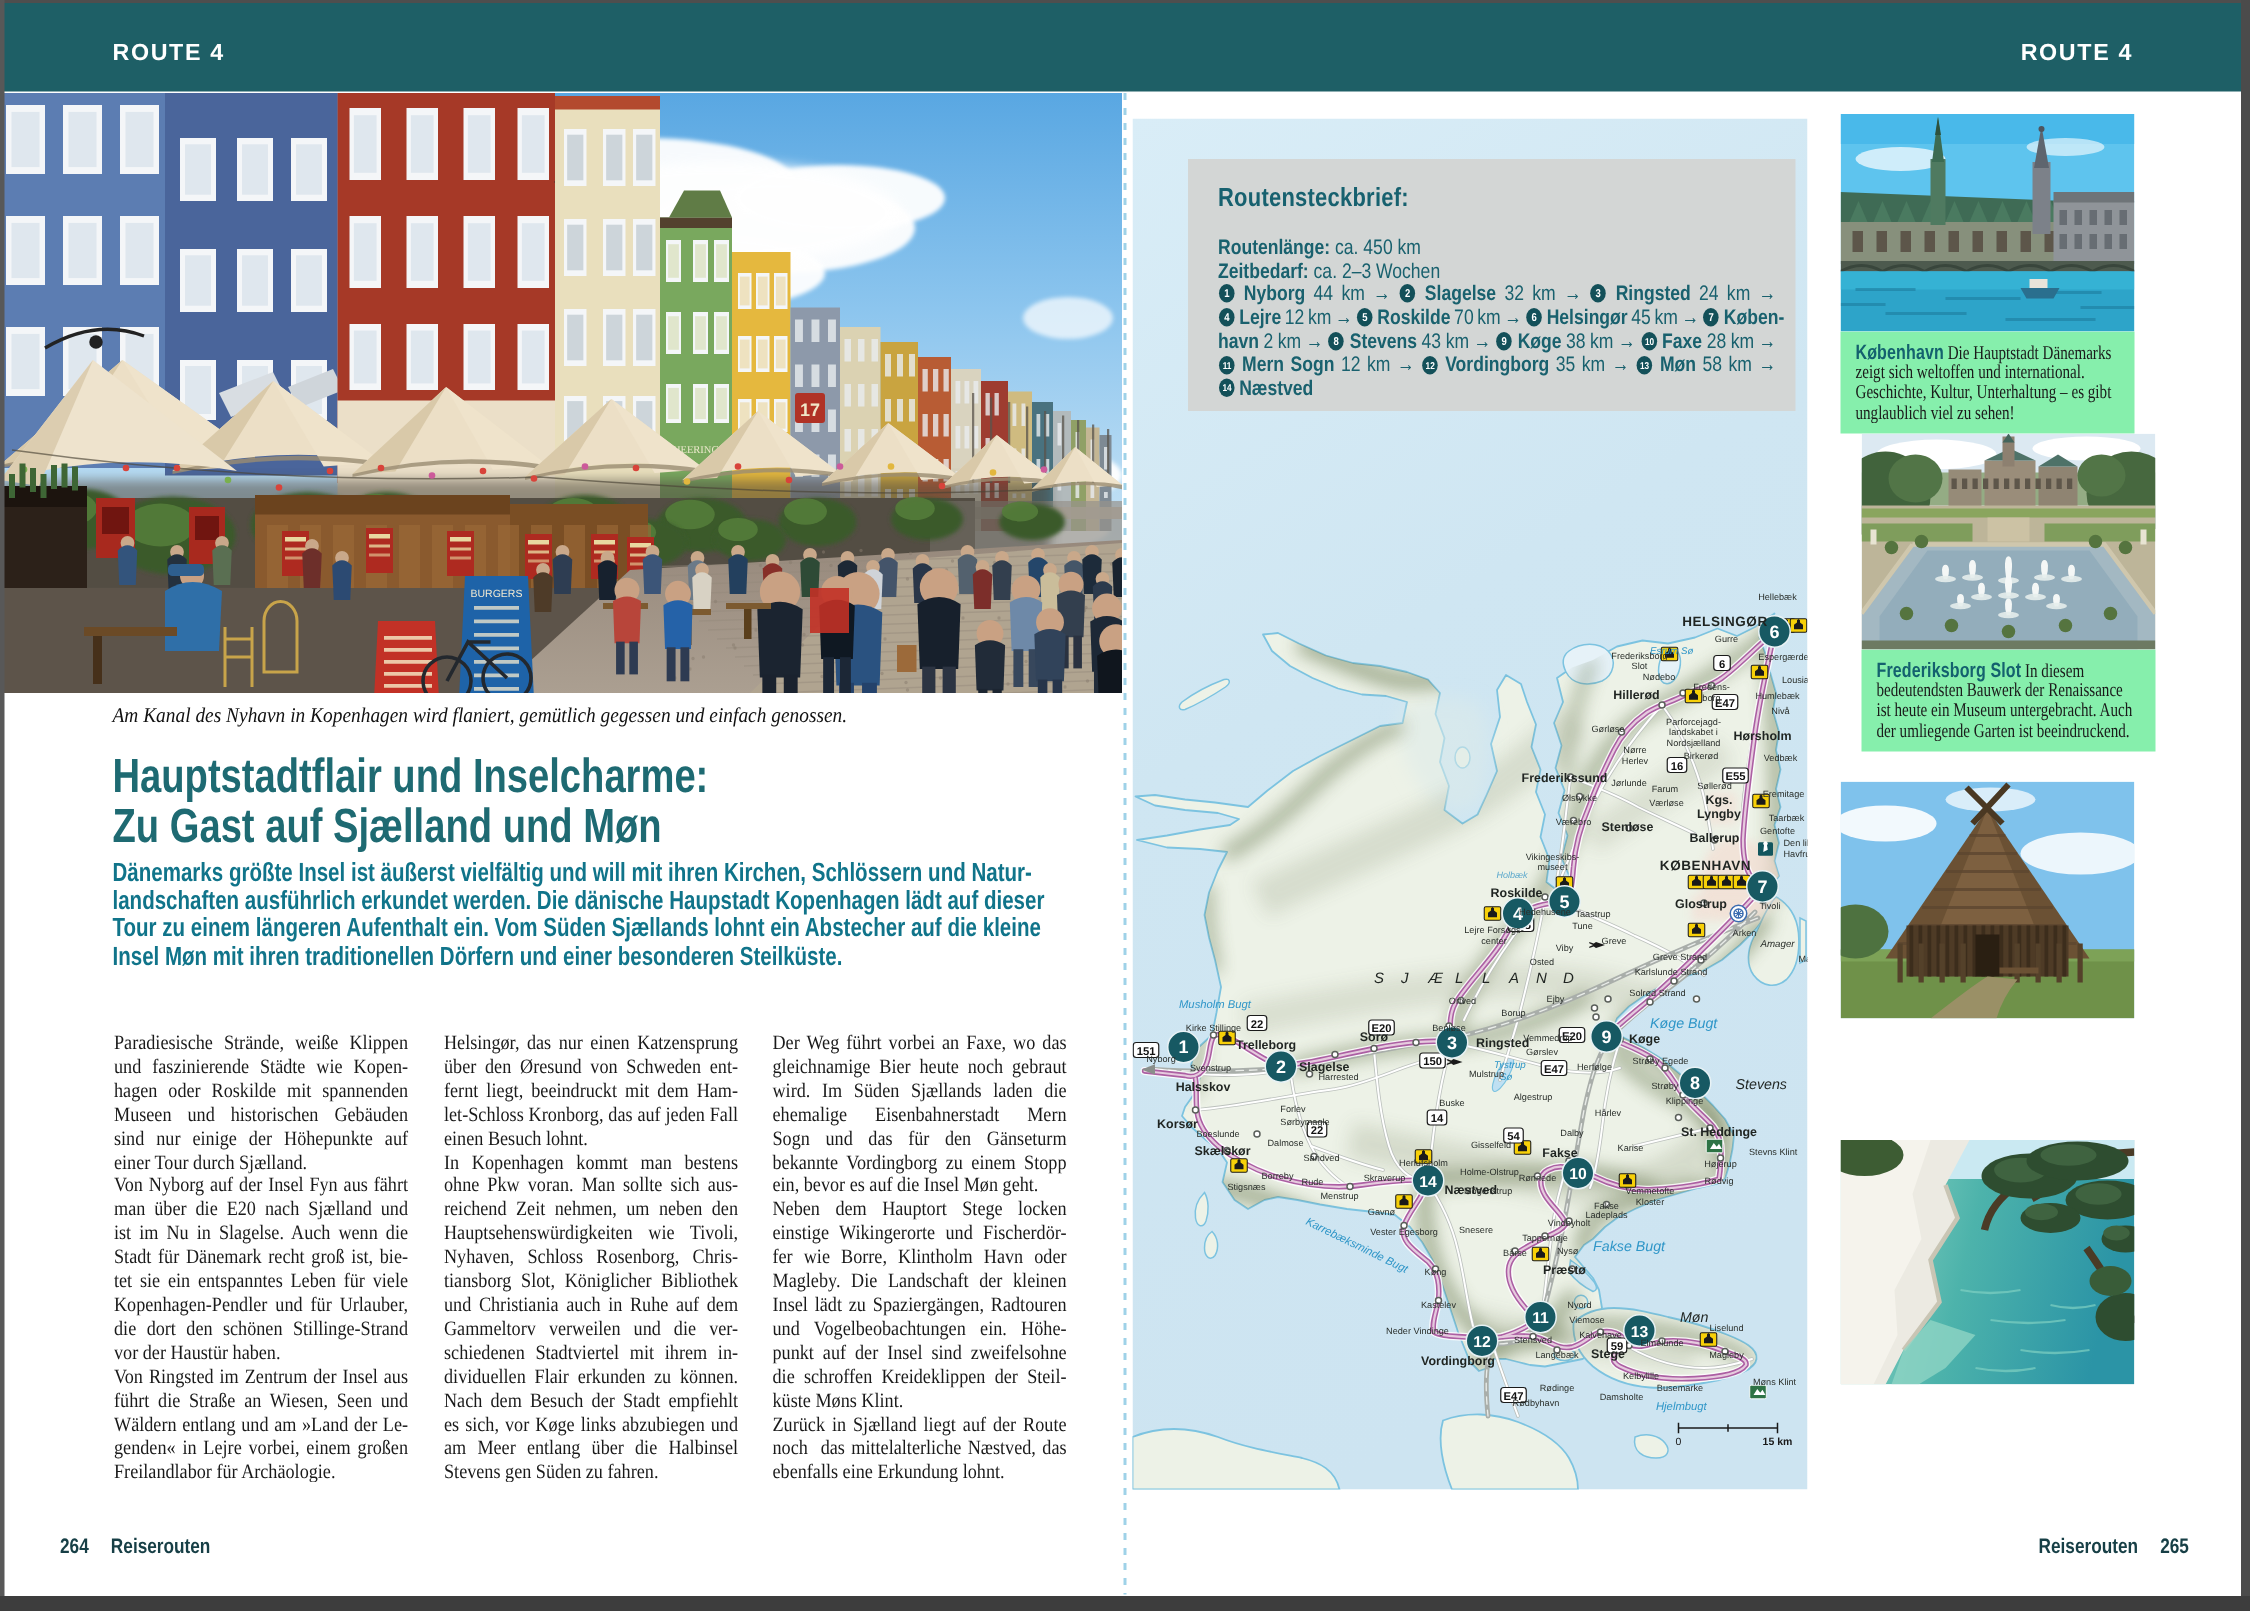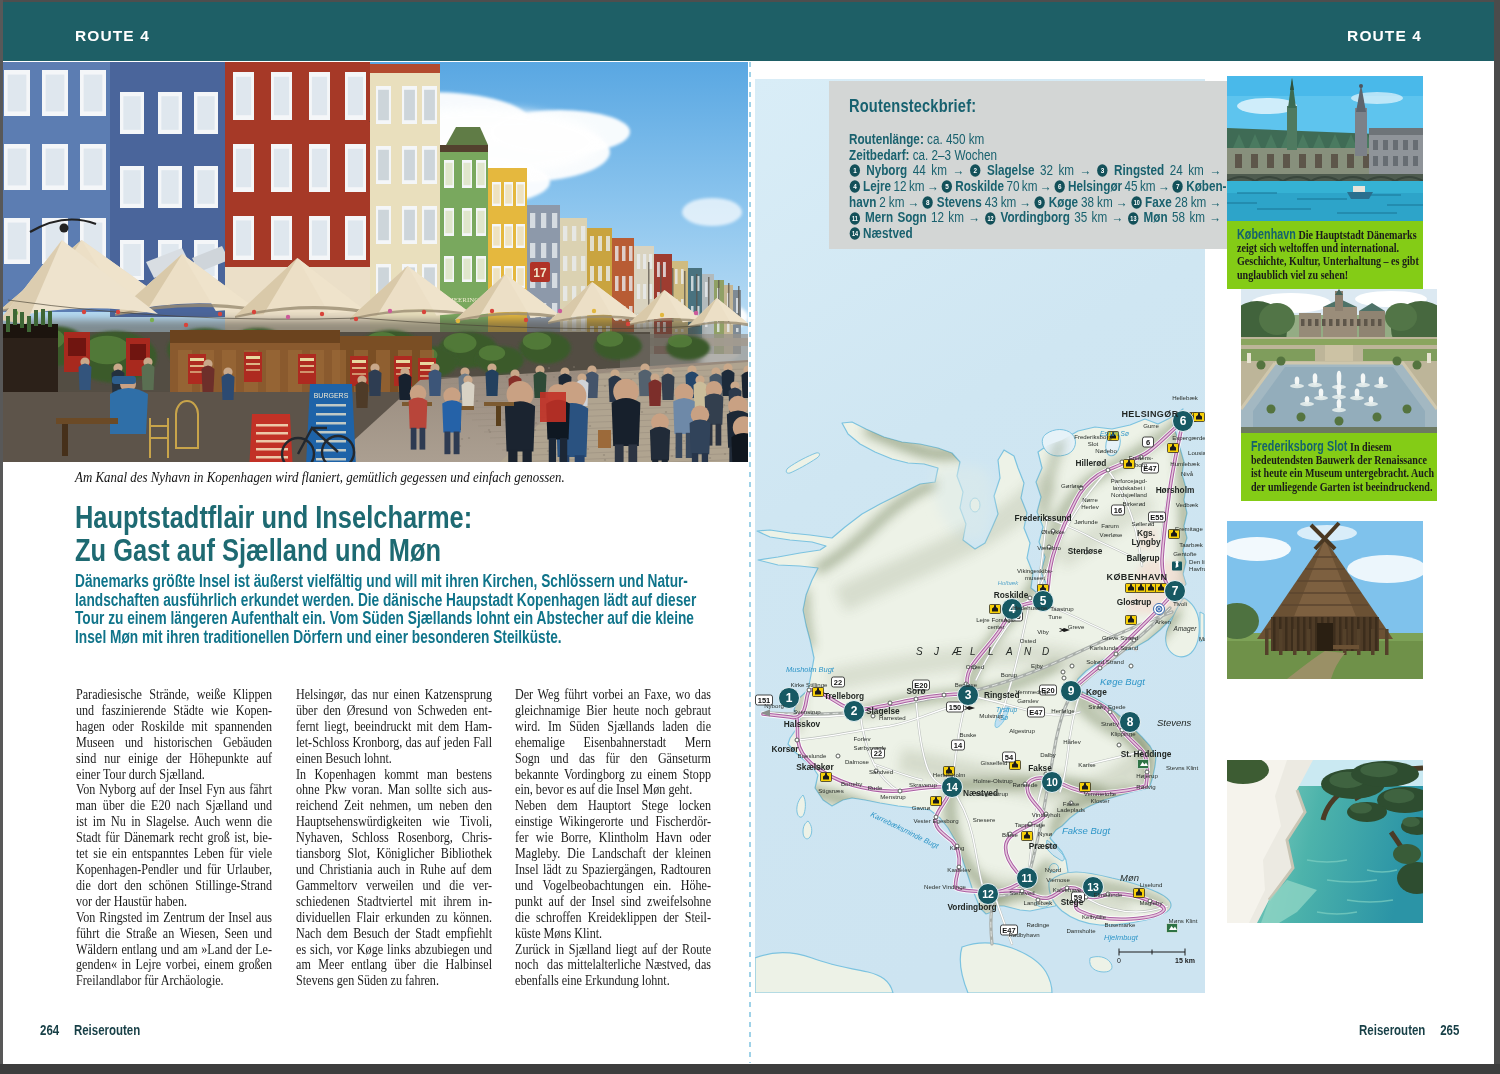--- a/index.html
+++ b/index.html
@@ -33,32 +33,32 @@
     line-height:15.92px;color:#1a1a1a;transform:scaleX(0.891);transform-origin:0 0;}
   #col1{left:76px;} #col2{left:296px;} #col3{left:515px;}
   .col .j{text-align:justify;text-align-last:justify;height:15.92px;overflow:visible;white-space:nowrap;}
   .col .l{text-align:left;height:15.92px;white-space:nowrap;}
   
   .foot{top:1022px;font-size:14px;font-weight:bold;color:#173f46;white-space:nowrap;}
   #footL{left:40px;transform:scaleX(0.82);transform-origin:0 0;}
   #footR{right:41px;text-align:right;transform:scaleX(0.82);transform-origin:100% 0;}
   .foot .gap{display:inline-block;width:18px;}
   
-  #brief{left:792px;top:81px;width:405px;height:168px;background:#d3d6d5;margin-left:37px;}
+  #brief{left:792px;top:106px;width:405px;height:168px;background:#d3d6d5;}
   #brief .inner{position:absolute;left:20px;top:15px;width:445px;color:#19616e;
     transform:scaleX(0.836);transform-origin:0 0;}
   #brief h2{margin:0;font-size:17.5px;color:#17616f;letter-spacing:0.2px;}
   #brief .meta{margin-top:14px;font-size:14px;line-height:16px;white-space:nowrap;}
   #brief .list{font-size:14px;line-height:15.8px;margin-top:0px;width:445px;word-spacing:-1px;}
   #brief .list .j{text-align:justify;text-align-last:justify;height:15.8px;white-space:nowrap;}
   #brief .list .l{height:15.8px;white-space:nowrap;}
   #brief .arr{font-family:"Liberation Sans",sans-serif;}
   
   .card{left:1227px;width:196px;}
-  .card .cap{background:#84cc16;padding:7px 10px 8px 10px;height:auto;overflow:hidden;font-weight:bold;}
+  .card .cap{background:#86efac;padding:7px 10px 8px 10px;height:auto;overflow:hidden;}
   .card .cap .ct{width:228px;font-family:"Liberation Serif",serif;
     font-size:13px;line-height:13.2px;color:#1a1a1a;transform:scaleX(0.775);transform-origin:0 0;white-space:nowrap;}
   .card .cap b.t{font-family:"Liberation Sans",sans-serif;color:#14616e;font-size:13.8px;
     letter-spacing:0.1px;}
   .photo{display:block;}
 </style>
 </head>
 <body>
 <div id="page">
 

